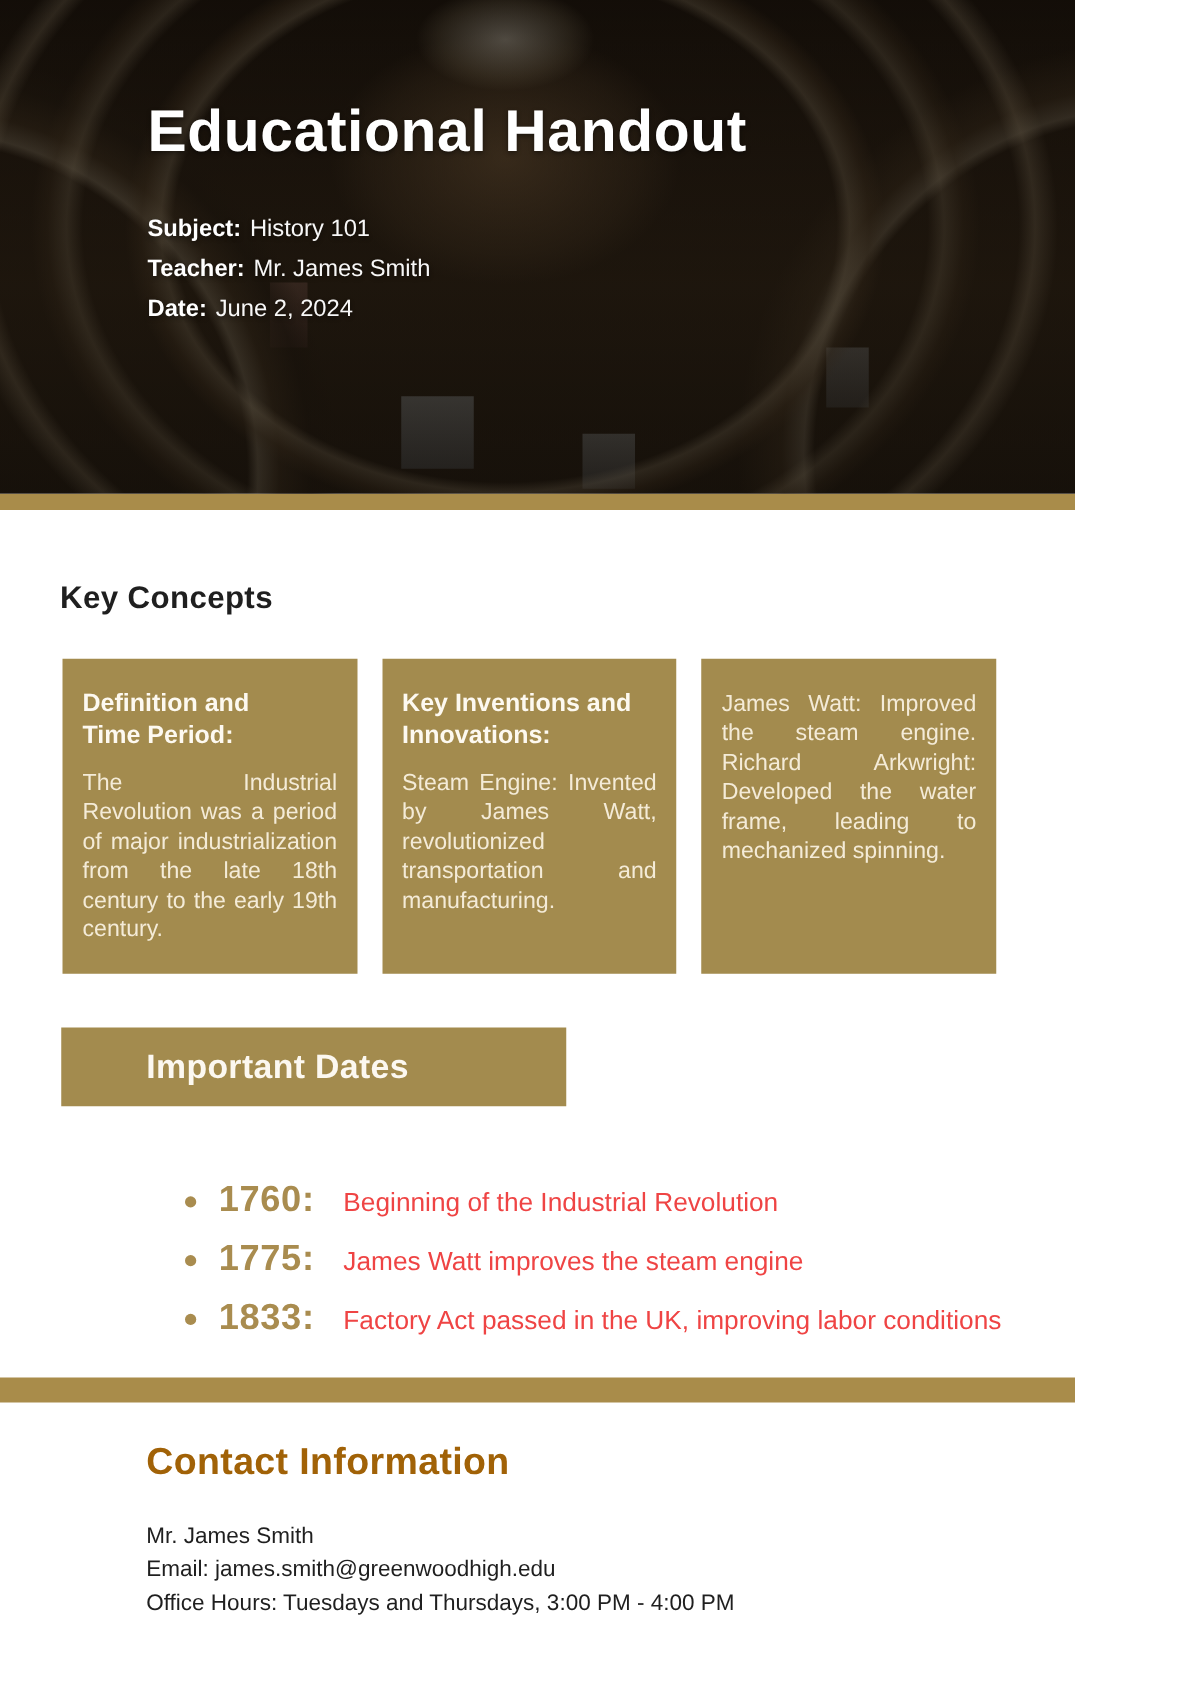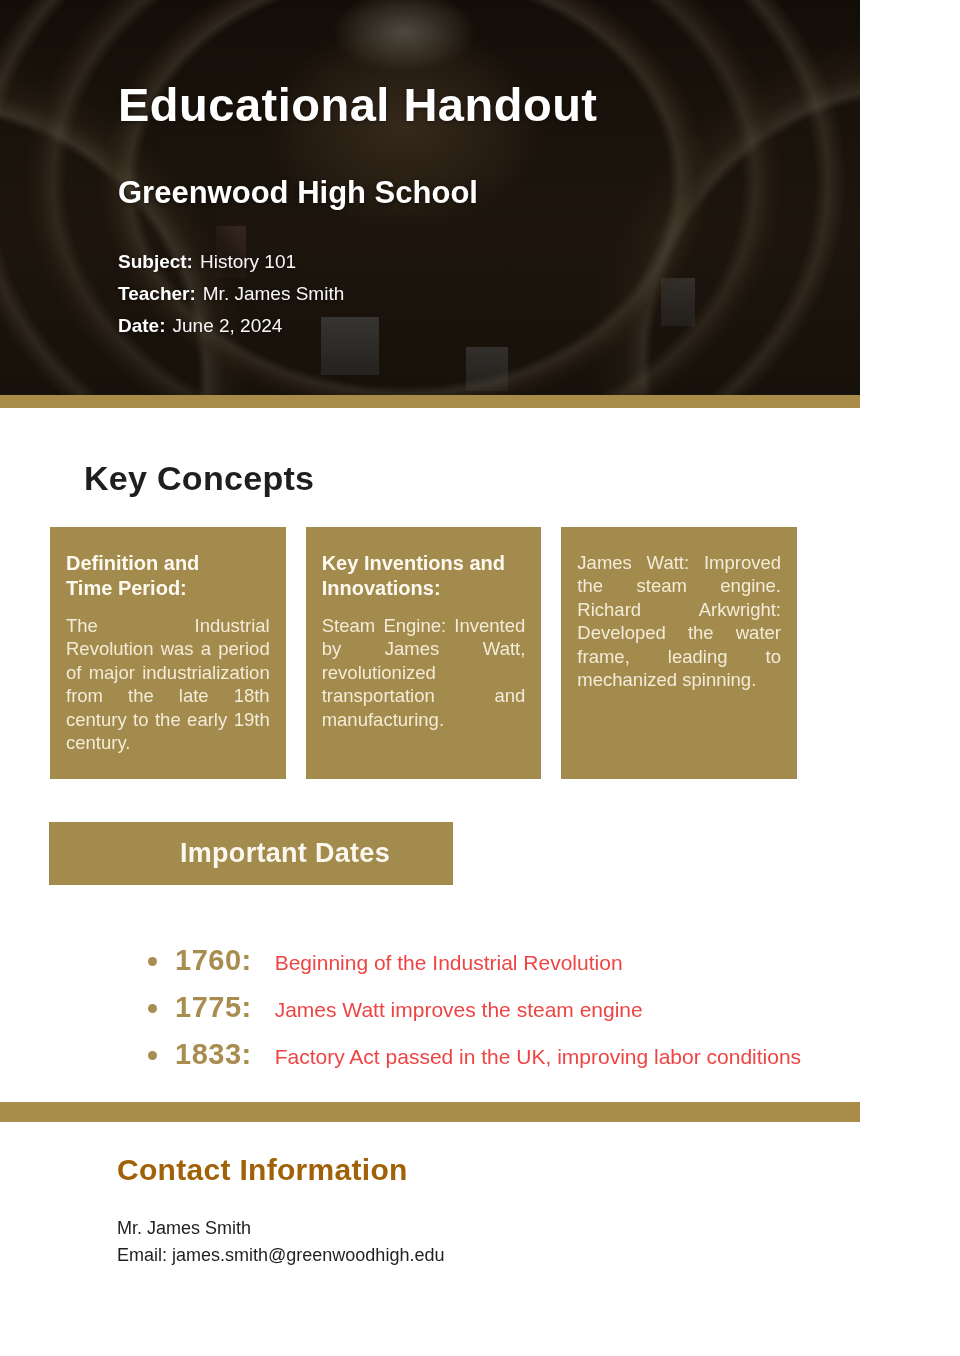--- a/index.html
+++ b/index.html
@@ -79,22 +79,22 @@
   .header-meta { margin-top: 36px; font-size: 19px; line-height: 32px; }
   .meta-row .meta-label { font-weight: 700; margin-right: 7px; }
   .meta-row .meta-value { font-weight: 400; opacity: 0.97; }
 
   
   .gold-bar { width: 100%; height: 13px; background: #a98c4a; }
   .gold-bar.thick { height: 20px; margin-top: 27px; }
 
   
   .key-concepts-heading {
-    margin: 50px 0 0 84px;
-    font-size: 34px; line-height: 40px; font-weight: 700; color: #1f1f1f;
+    margin: 50px 0 0 48px;
+    font-size: 25px; line-height: 40px; font-weight: 700; color: #1f1f1f;
     letter-spacing: 0.3px;
   }
   .cards { display: flex; gap: 20px; margin: 29px 63px 0 50px; }
   .card {
     flex: 1 1 0;
     background: #a38b4e;
     min-height: 235px;
     padding: 24px 16px;
     color: #fff;
   }
@@ -107,21 +107,20 @@
     color: rgba(255,248,234,0.88); text-align: justify;
   }
 
   
   .dates-banner {
     margin: 43px 0 0 49px;
     width: 404px; height: 63px;
     background: #a38b4e;
     display: flex; align-items: center;
     padding-left: 68px;
-    justify-content: center;
   }
   .dates-banner h2 { font-size: 27px; font-weight: 700; color: #fcf8f0; letter-spacing: 0.3px; }
 
   .dates-list { list-style: none; margin: 57px 0 0 148px; }
   .date-item {
     position: relative;
     padding-left: 27px;
     margin-bottom: 8px;
     display: flex; align-items: baseline;
     line-height: 36px;
@@ -143,21 +142,20 @@
 </style>
 </head>
 <body>
 
 <div class="page">
 
   <header class="header">
     <div class="header-bg"></div>
     <div class="header-content">
       <h1 class="header-title">Educational Handout</h1>
-      <h2 class="header-school">Greenwood High School</h2>
       <div class="header-meta">
         <div class="meta-row">
           <span class="meta-label">Subject:</span><span class="meta-value">History 101</span>
         </div>
         <div class="meta-row">
           <span class="meta-label">Teacher:</span><span class="meta-value">Mr. James Smith</span>
         </div>
         <div class="meta-row">
           <span class="meta-label">Date:</span><span class="meta-value">June 2, 2024</span>
         </div>
@@ -209,17 +207,18 @@
       </li>
     </ul>
 
     <div class="gold-bar thick"></div>
 
     <section class="contact">
       <h2 class="contact-heading">Contact Information</h2>
       <div class="contact-lines">
         <p class="contact-line">Mr. James Smith</p>
         <p class="contact-line">Email: james.smith@greenwoodhigh.edu</p>
+        <p class="contact-line">Office Hours: Tuesdays and Thursdays, 3:00 PM - 4:00 PM</p>
       </div>
     </section>
 
   </main>
 </div>
 
 </body></html>

